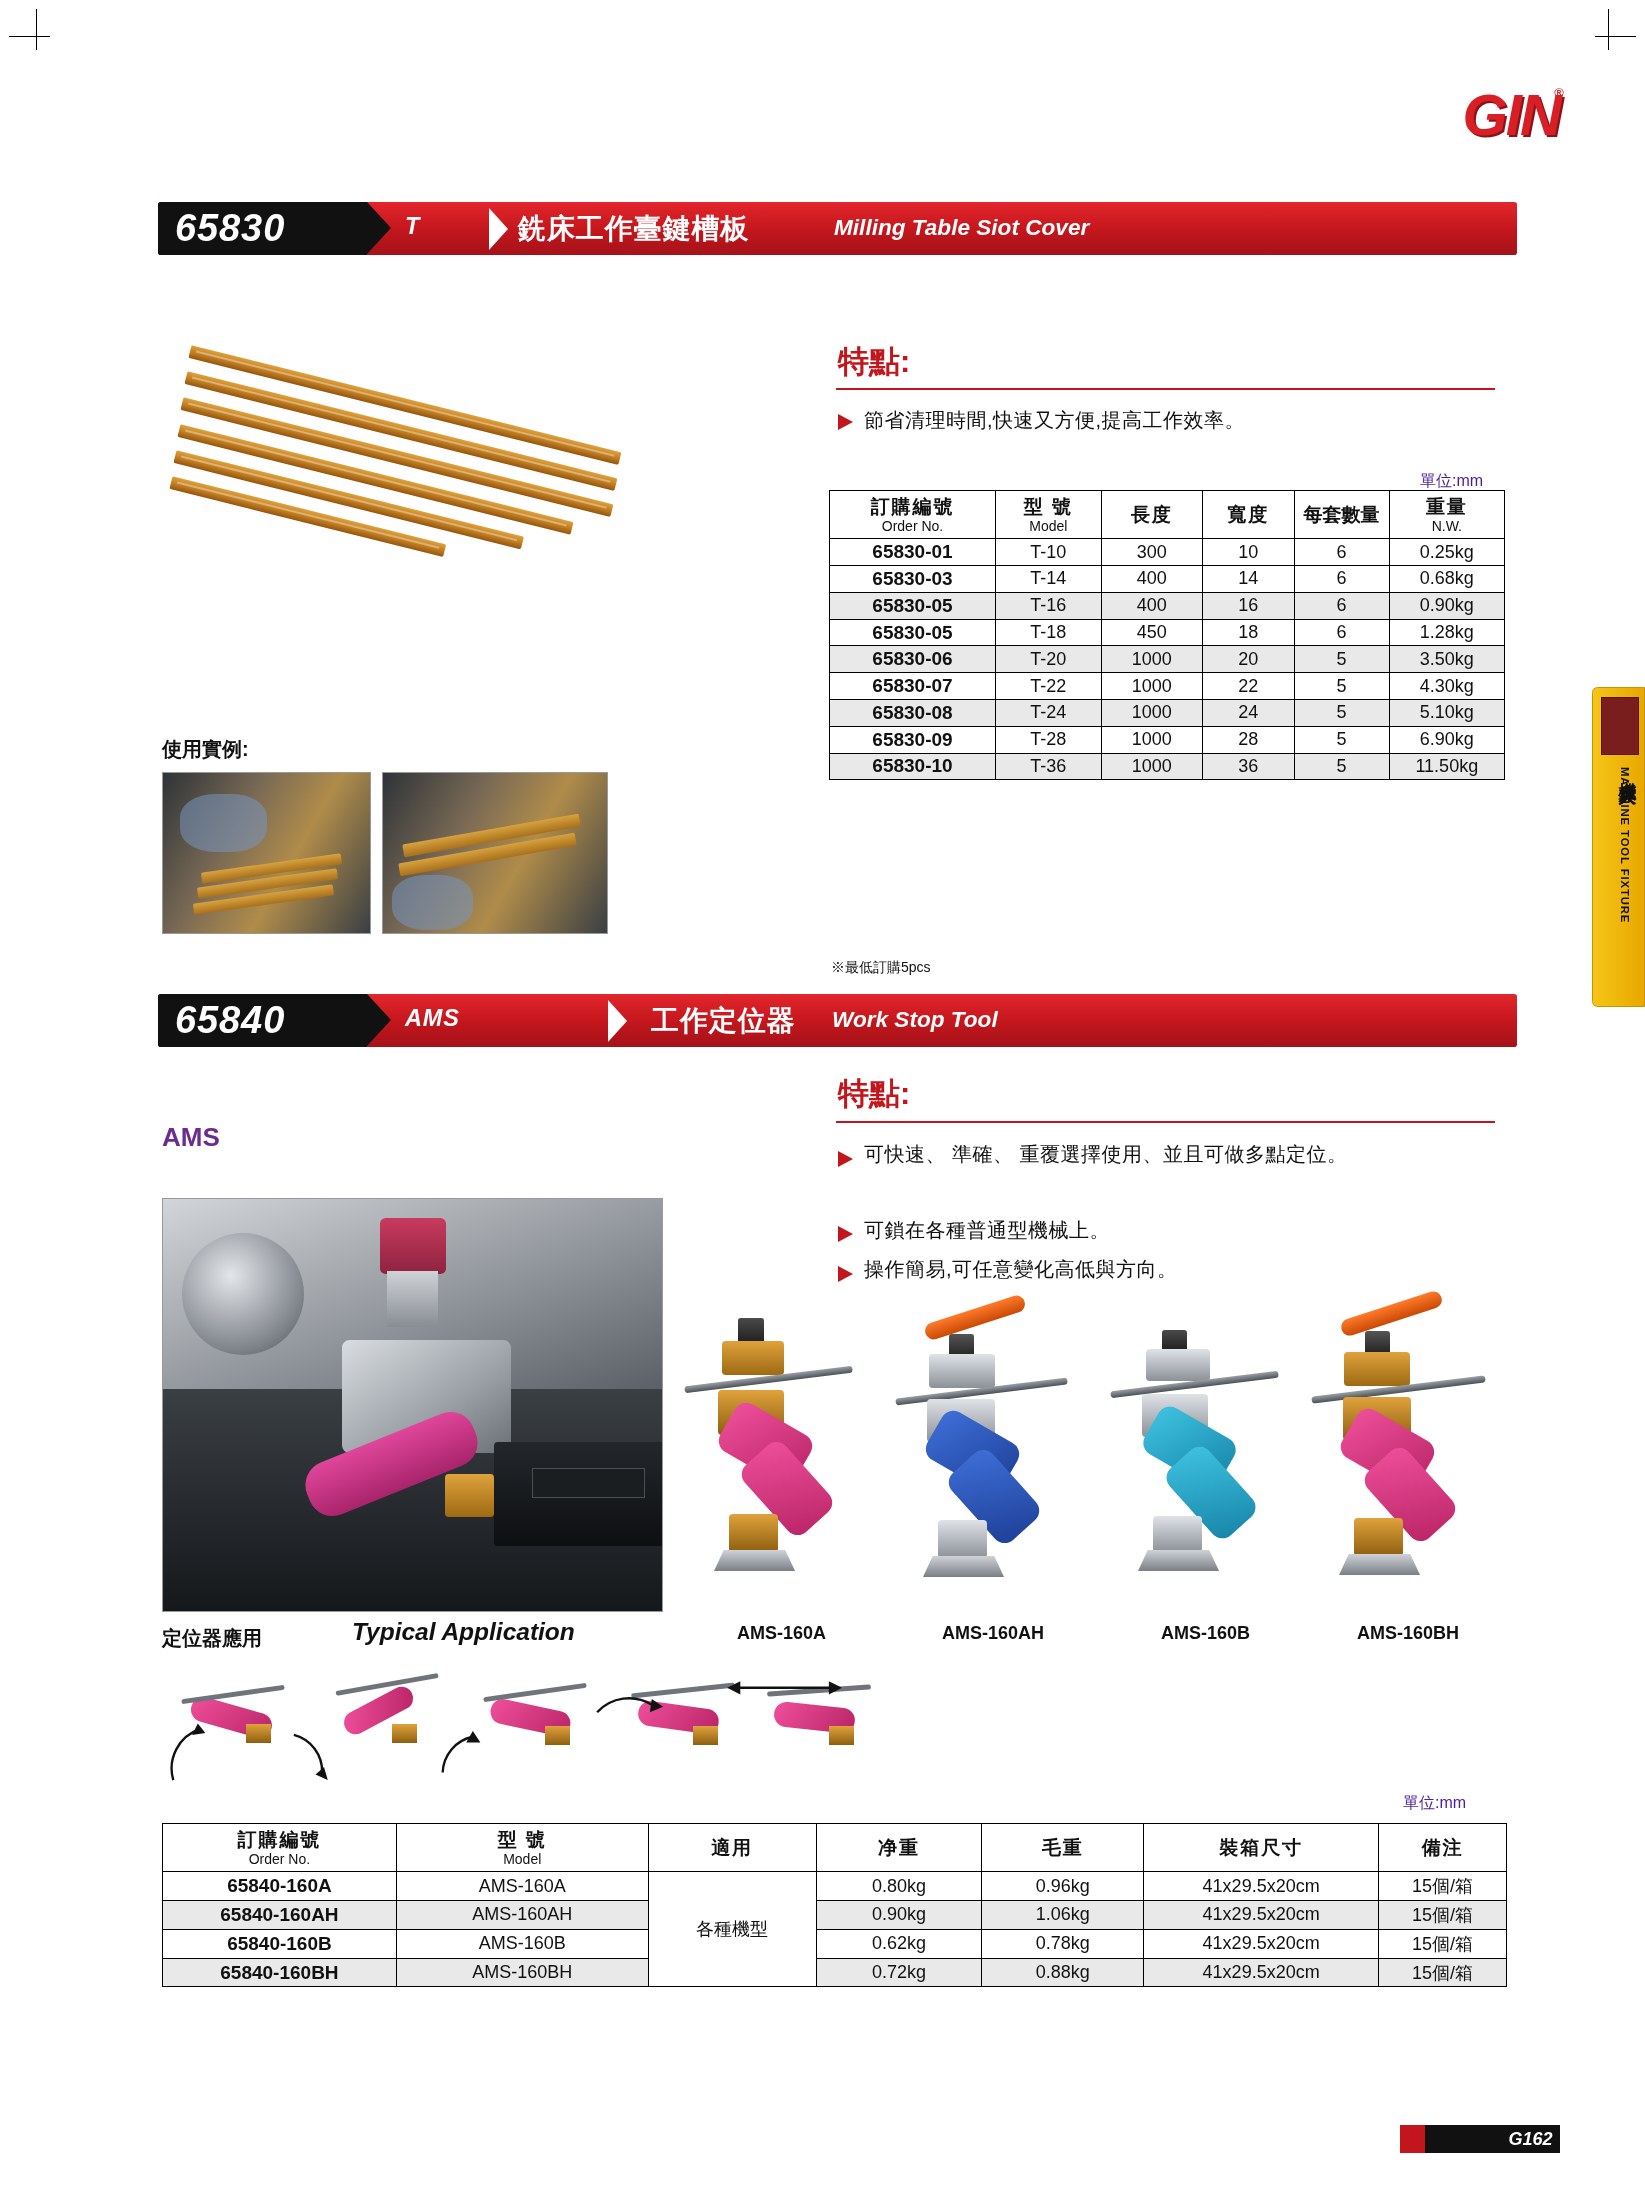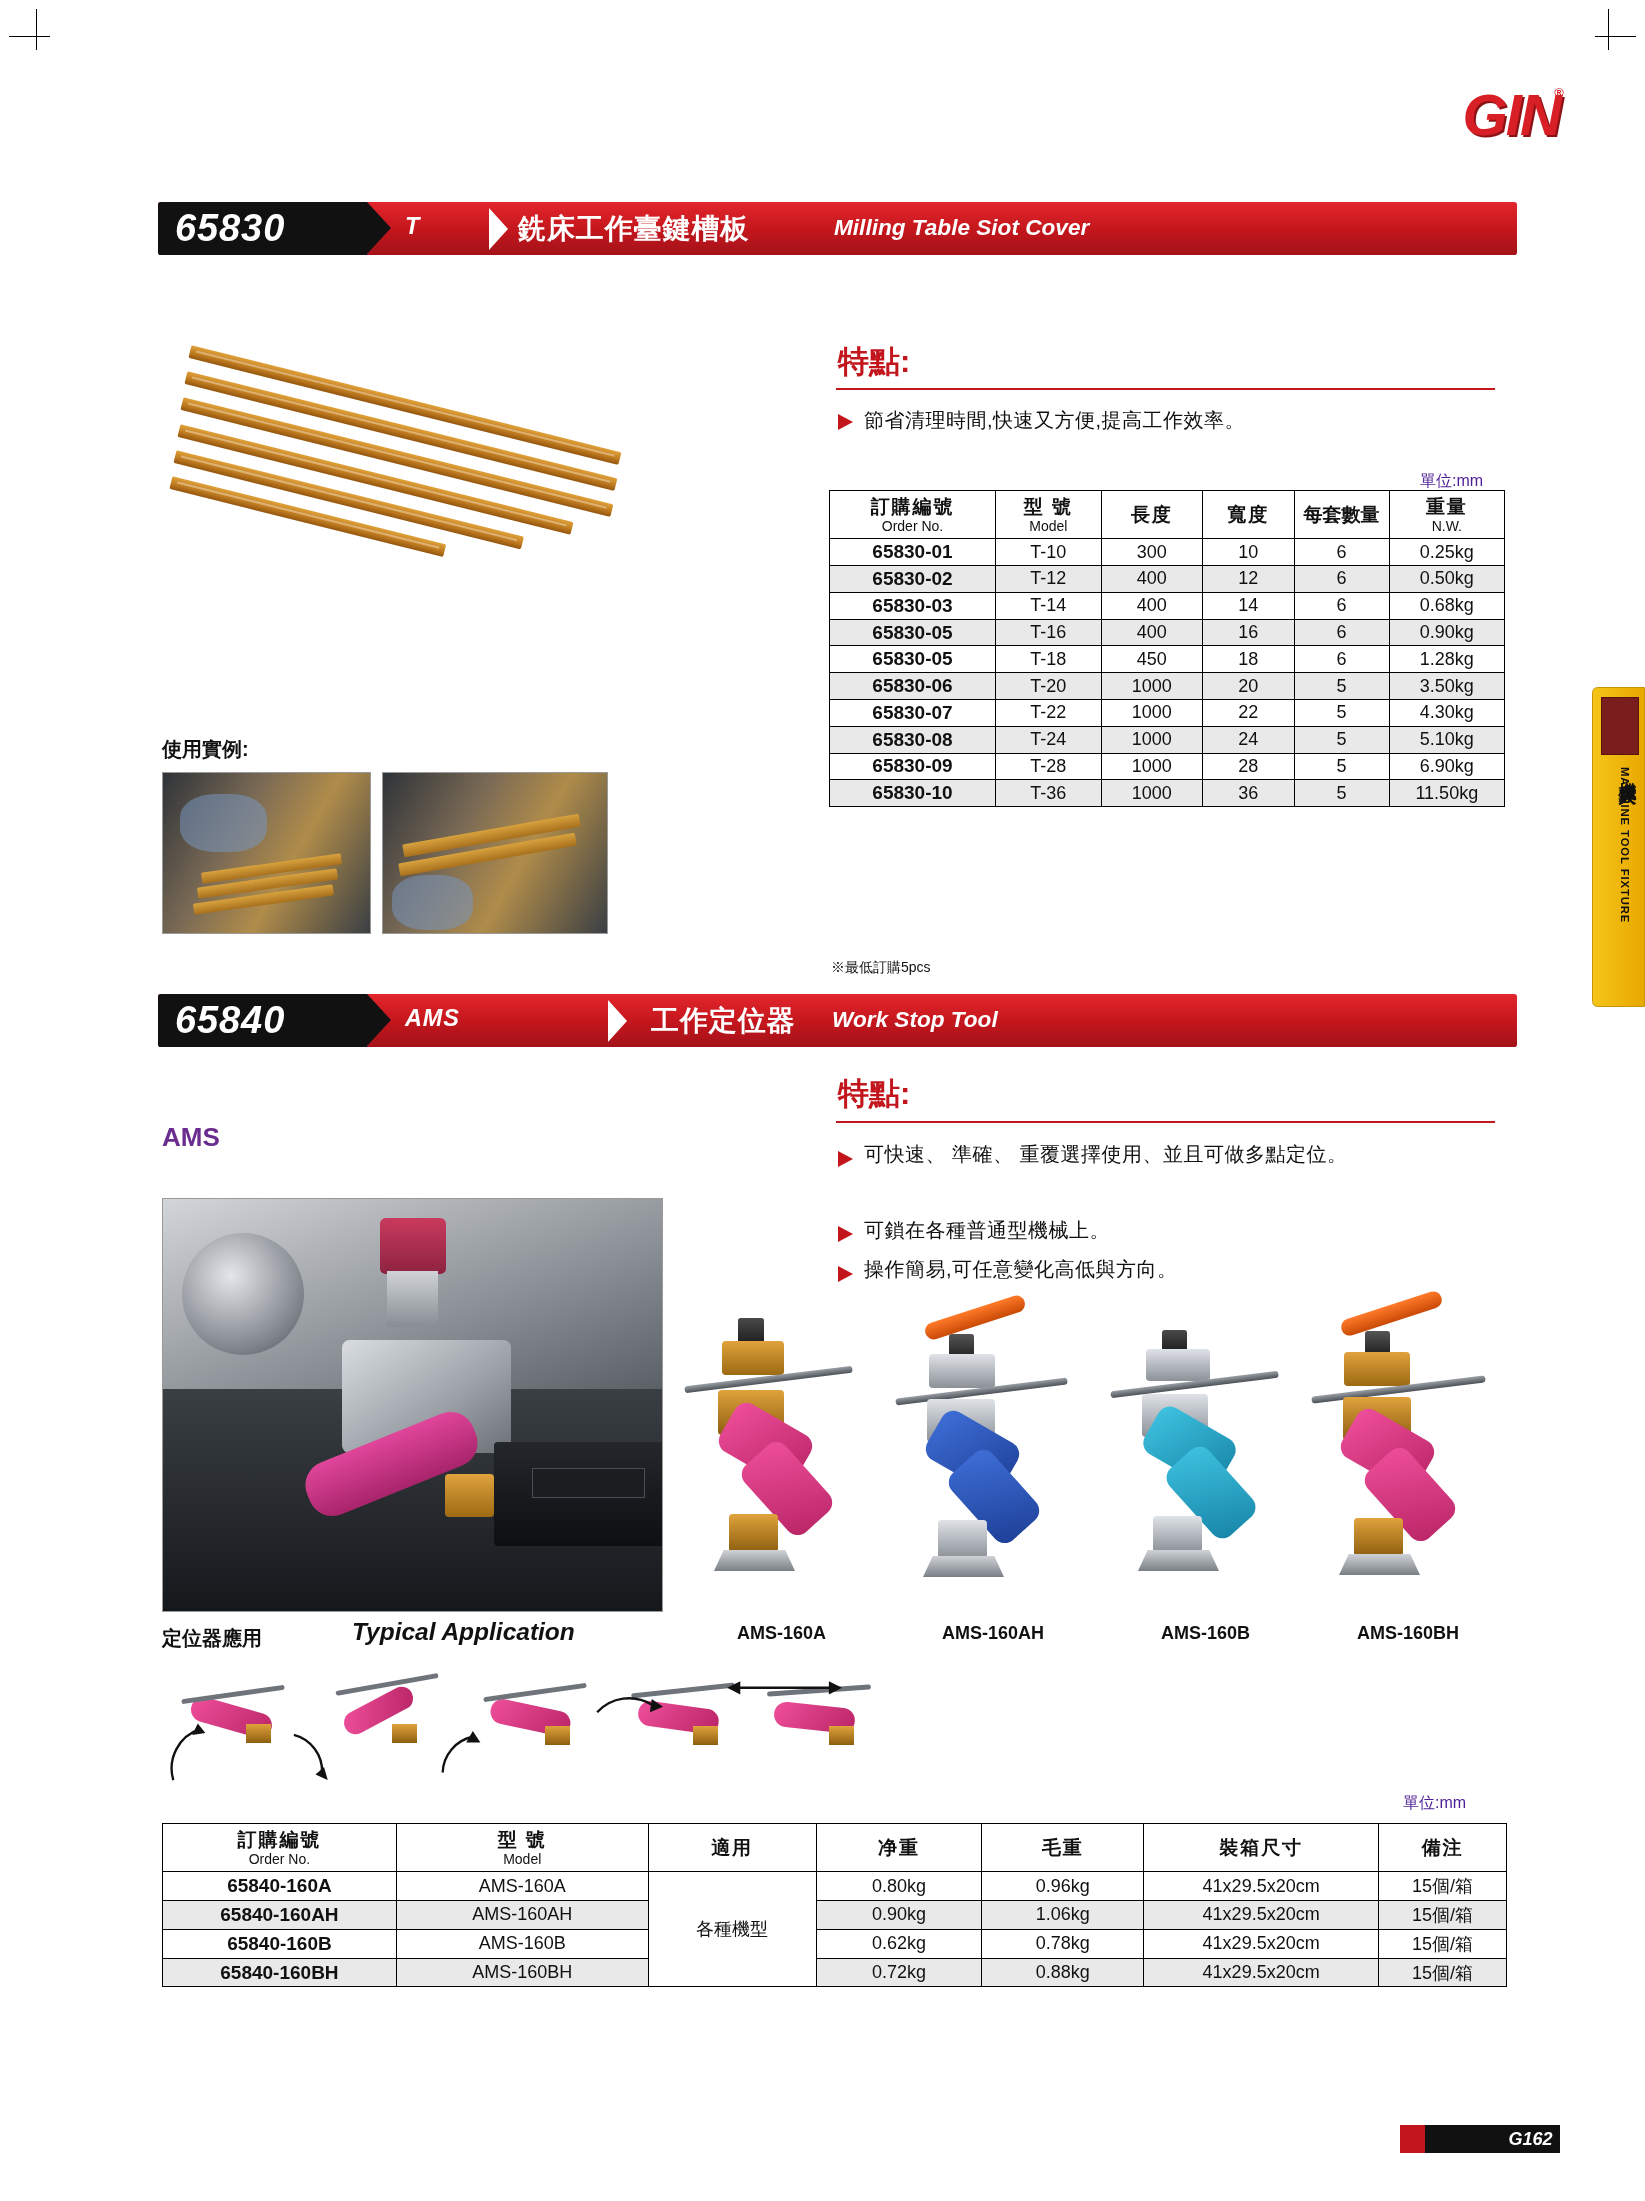--- a/index.html
+++ b/index.html
@@ -409,28 +409,20 @@
       </tr>
     </thead>
     <tbody>
       <tr>
         <td class="order">65830-01</td>
         <td>T-10</td>
         <td>300</td>
         <td>10</td>
         <td>6</td>
         <td>0.25kg</td>
-      </tr>
-      <tr class="alt">
-        <td class="order">65830-02</td>
-        <td>T-12</td>
-        <td>400</td>
-        <td>12</td>
-        <td>6</td>
-        <td>0.50kg</td>
       </tr>
       <tr>
         <td class="order">65830-03</td>
         <td>T-14</td>
         <td>400</td>
         <td>14</td>
         <td>6</td>
         <td>0.68kg</td>
       </tr>
       <tr class="alt">

